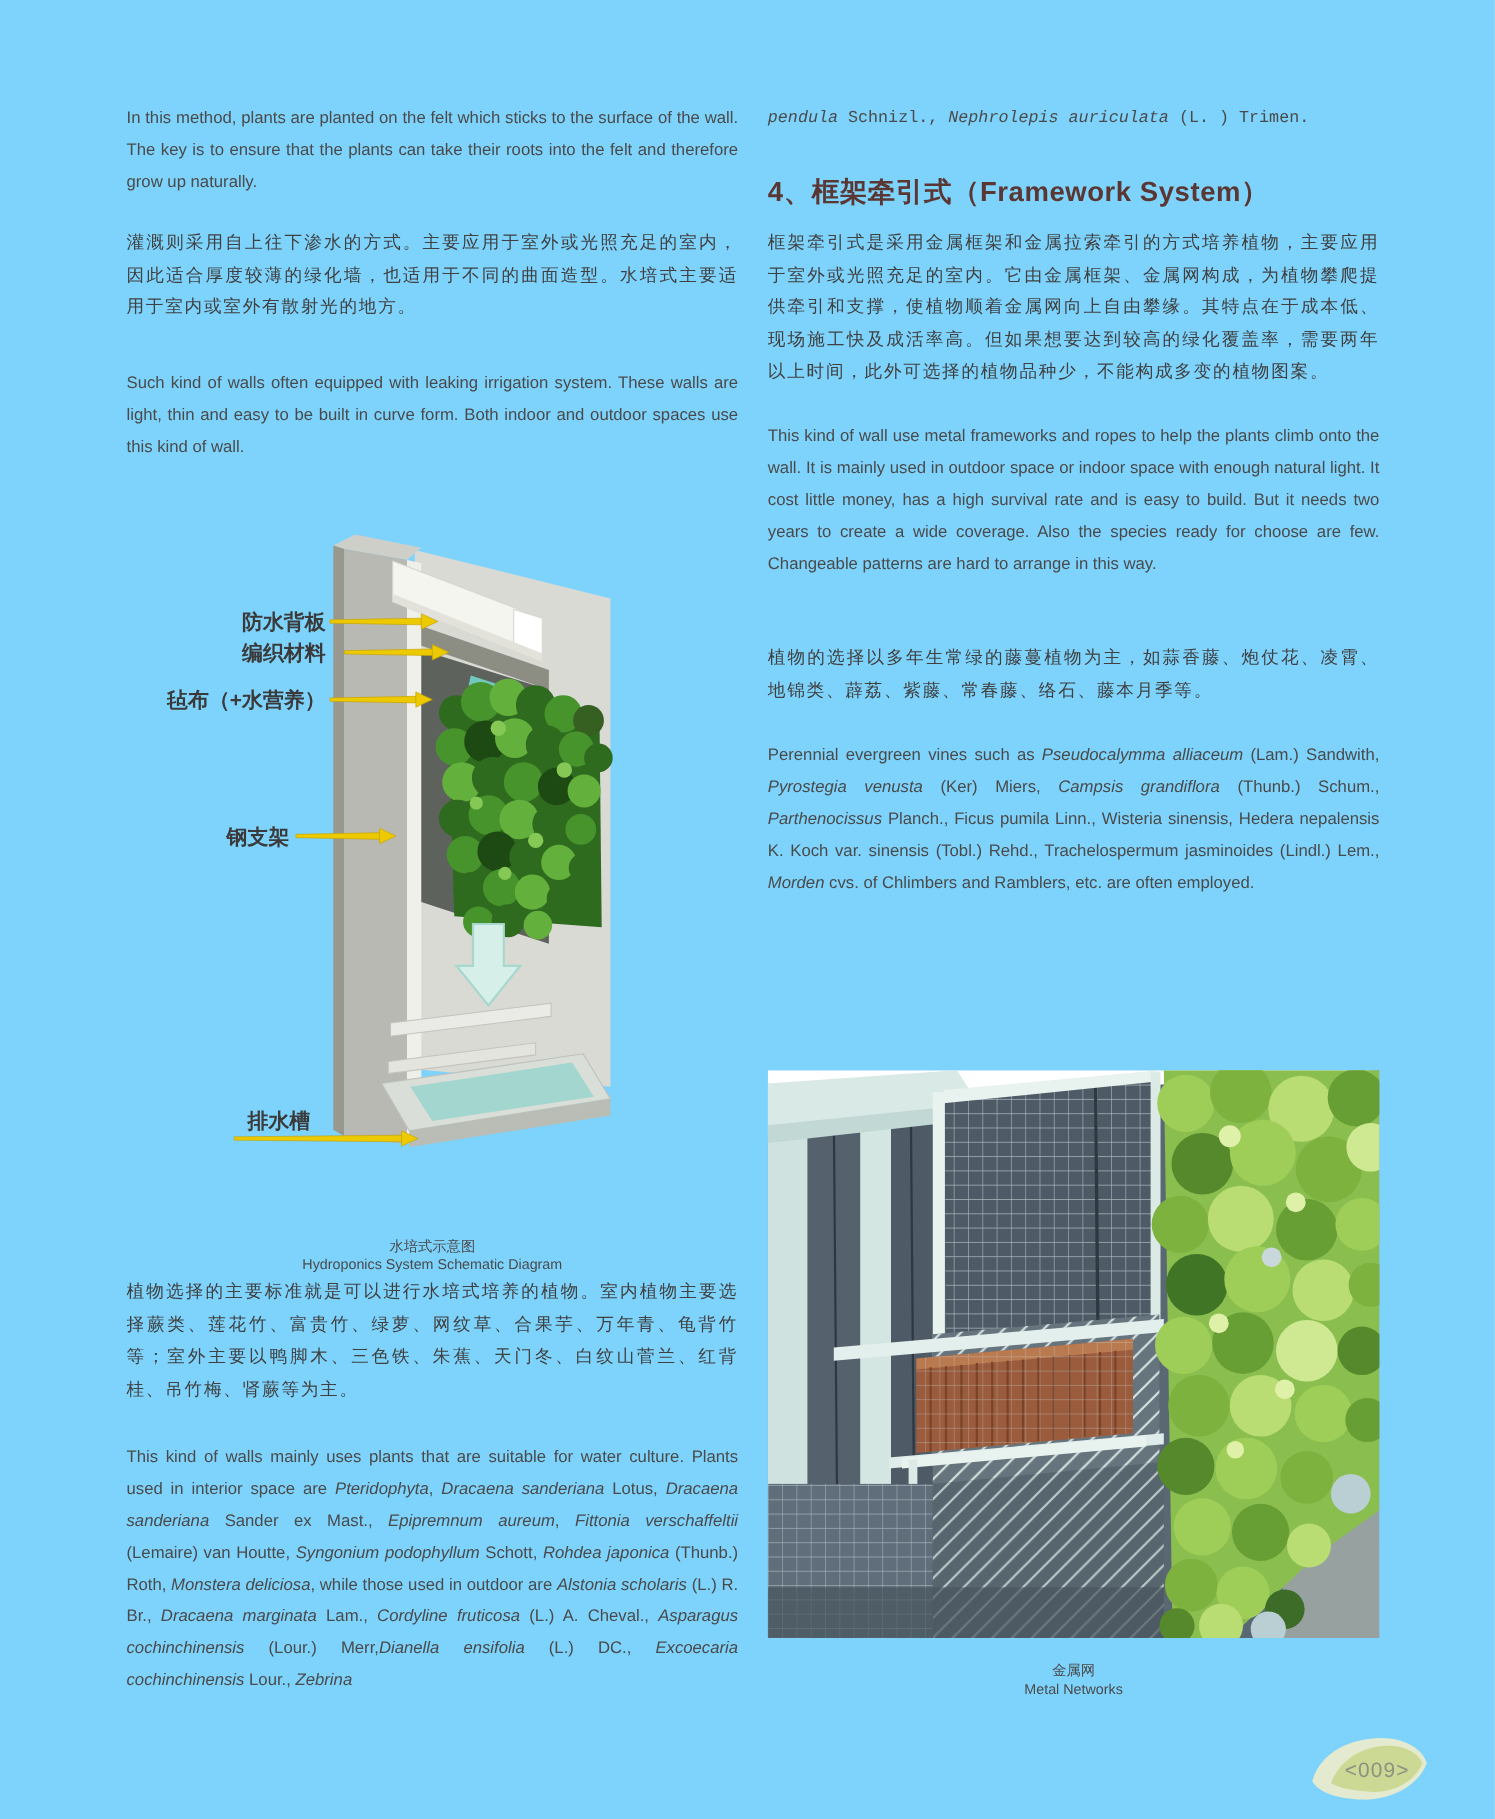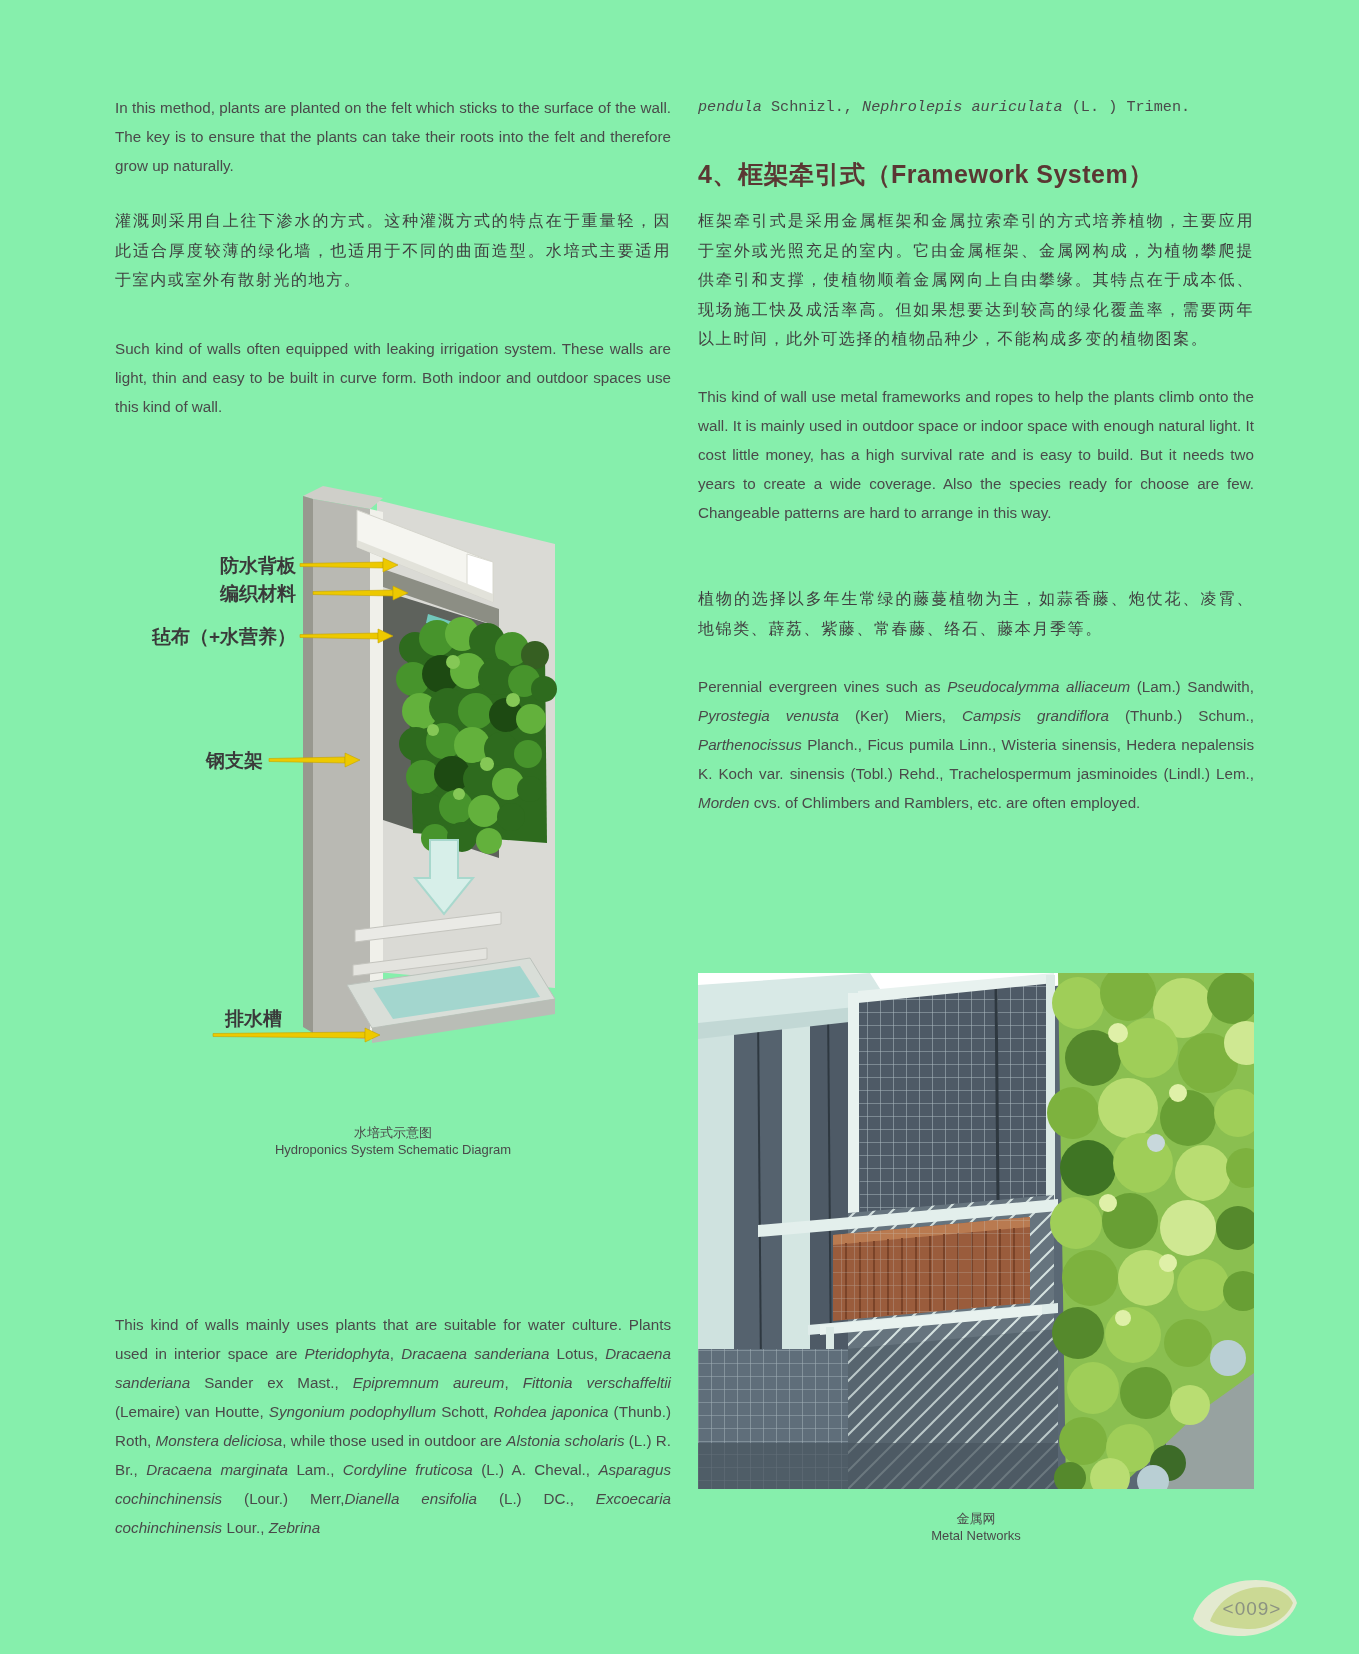--- a/index.html
+++ b/index.html
@@ -1,18 +1,18 @@
 <!DOCTYPE html>
 <html><head>
 <meta charset="utf-8">
 <style>
   html,body { margin:0; padding:0; background:#e8e8e8; }
   .page {
     position:relative; width:1359px; height:1654px; margin:0 auto;
-    background:#86efac; overflow:hidden;
+    background:#7dd3fc; overflow:hidden;
     font-family:"Liberation Sans","DejaVu Sans",sans-serif;
     color:#454545;
   }
   .block { position:absolute; }
   .col-l { left:115px; width:556px; }
   .col-r { left:698px; width:556px; }
   .en { font-size:15.2px; line-height:29px; text-align:justify; color:#4a4a4a; }
   .zh { font-size:16px; line-height:29.5px; text-align:justify; letter-spacing:1.6px; color:#404040; }
   .en i { font-style:italic; }
   .heading {
@@ -24,21 +24,21 @@
               font-family:"Liberation Sans","DejaVu Sans",sans-serif; }
   svg { display:block; }
 </style>
 </head>
 <body>
 
 <div class="page">
 
   <div class="block col-l en" style="top:93px;">In this method, plants are planted on the felt which sticks to the surface of the wall. The key is to ensure that the plants can take their roots into the felt and therefore grow up naturally.</div>
 
-  <div class="block col-l zh" style="top:206px;">灌溉则采用自上往下渗水的方式。这种灌溉方式的特点在于重量轻，因此适合厚度较薄的绿化墙，也适用于不同的曲面造型。水培式主要适用于室内或室外有散射光的地方。</div>
+  <div class="block col-l zh" style="top:206px;">灌溉则采用自上往下渗水的方式。主要应用于室外或光照充足的室内，因此适合厚度较薄的绿化墙，也适用于不同的曲面造型。水培式主要适用于室内或室外有散射光的地方。</div>
 
   <div class="block col-l en" style="top:334px;">Such kind of walls often equipped with leaking irrigation system. These walls are light, thin and easy to be built in curve form. Both indoor and outdoor spaces use this kind of wall.</div>
 
   <svg class="block" style="left:115px; top:448px;" width="556" height="618" viewBox="0 0 556 618">
 
     <polygon points="262,52 440,96 440,540 262,524" fill="#dadad5"></polygon>
 
     <g>
       <polygon points="188,48 208,38 268,50 255,61 198,51" fill="#cfcfc9"></polygon>
       <polygon points="188,48 198,51 198,585 188,579" fill="#98988f"></polygon>
@@ -132,20 +132,21 @@
       <polygon points="98,585.5 250,584 250,590 98,588.5" fill="#edc900" stroke="#c5a400" stroke-width="0.6"></polygon>
       <polygon points="250,580 265,587 250,594" fill="#edc900" stroke="#c5a400" stroke-width="0.6"></polygon>
     </g>
   </svg>
 
   <div class="block col-l caption" style="top:1124px;">
     <div>水培式示意图</div>
     <div>Hydroponics System Schematic Diagram</div>
   </div>
 
+  <div class="block col-l zh" style="top:1160px;">植物选择的主要标准就是可以进行水培式培养的植物。室内植物主要选择蕨类、莲花竹、富贵竹、绿萝、网纹草、合果芋、万年青、龟背竹等；室外主要以鸭脚木、三色铁、朱蕉、天门冬、白纹山菅兰、红背桂、吊竹梅、肾蕨等为主。</div>
 
   <div class="block col-l en" style="top:1310px;"><span>This kind of walls mainly uses plants that are suitable for water culture. Plants used in interior space are </span><i>Pteridophyta</i><span>, </span><i>Dracaena sanderiana</i><span> Lotus, </span><i>Dracaena sanderiana</i><span> Sander ex Mast., </span><i>Epipremnum aureum</i><span>, </span><i>Fittonia verschaffeltii</i><span> (Lemaire) van Houtte, </span><i>Syngonium podophyllum</i><span> Schott, </span><i>Rohdea japonica</i><span> (Thunb.) Roth, </span><i>Monstera deliciosa</i><span>, while those used in outdoor are </span><i>Alstonia scholaris</i><span> (L.) R. Br., </span><i>Dracaena marginata</i><span> Lam., </span><i>Cordyline fruticosa</i><span> (L.) A. Cheval., </span><i>Asparagus cochinchinensis</i><span> (Lour.) Merr,</span><i>Dianella ensifolia</i><span> (L.) DC., </span><i>Excoecaria cochinchinensis</i><span> Lour., </span><i>Zebrina</i></div>
 
   <div class="block col-r en" style="top:93px;font-family:Liberation Mono, monospace;"><i>pendula</i><span> Schnizl., </span><i>Nephrolepis auriculata</i><span> (L. ) Trimen.</span></div>
 
   <div class="block col-r heading" style="top:158px;">4、框架牵引式（Framework System）</div>
 
   <div class="block col-r zh" style="top:206px;">框架牵引式是采用金属框架和金属拉索牵引的方式培养植物，主要应用于室外或光照充足的室内。它由金属框架、金属网构成，为植物攀爬提供牵引和支撑，使植物顺着金属网向上自由攀缘。其特点在于成本低、现场施工快及成活率高。但如果想要达到较高的绿化覆盖率，需要两年以上时间，此外可选择的植物品种少，不能构成多变的植物图案。</div>
 
   <div class="block col-r en" style="top:382px;">This kind of wall use metal frameworks and ropes to help the plants climb onto the wall. It is mainly used in outdoor space or indoor space with enough natural light. It cost little money, has a high survival rate and is easy to build. But it needs two years to create a wide coverage. Also the species ready for choose are few. Changeable patterns are hard to arrange in this way.</div>

